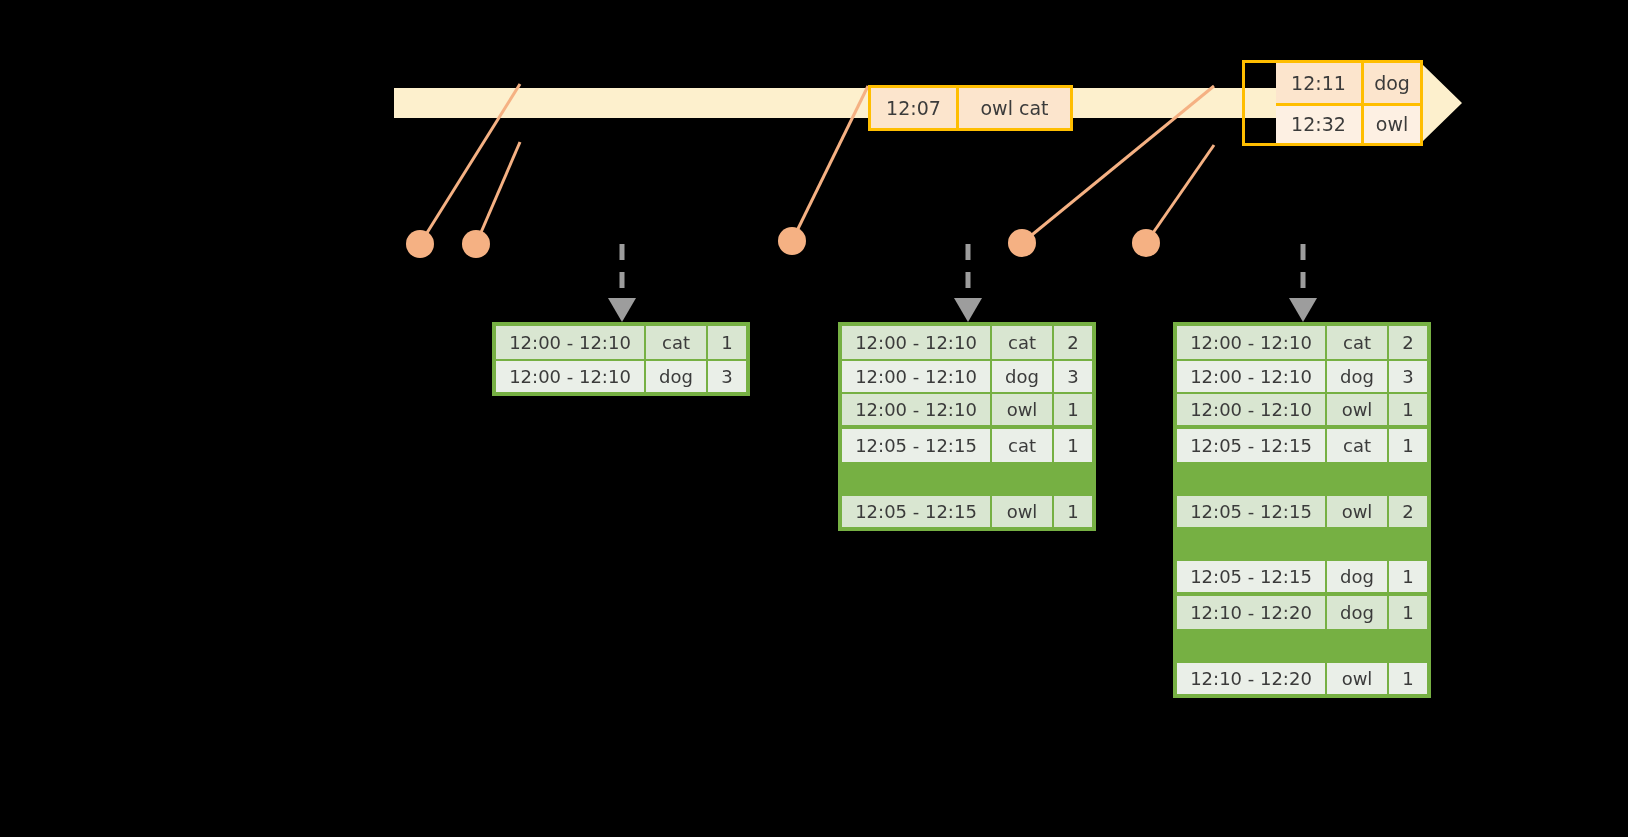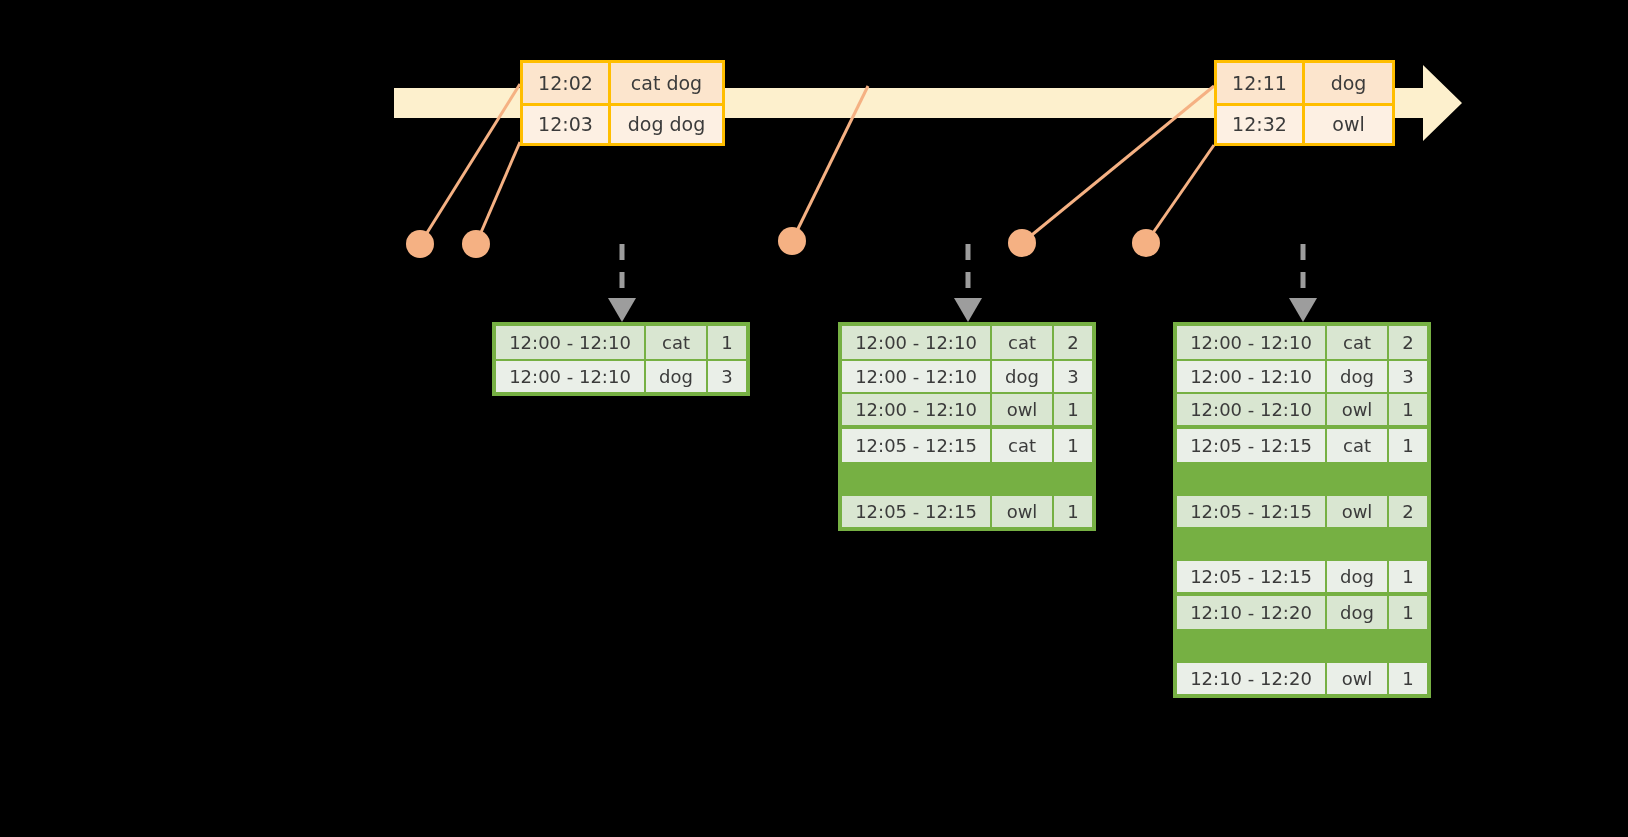--- a/index.html
+++ b/index.html
@@ -128,33 +128,29 @@
         <line x1="968" y1="244" x2="968" y2="300" stroke-dasharray="16 12"></line>
         <path d="M 954 298 L 982 298 L 968 322 Z" stroke="none"></path>
       </g>
       <g>
         <line x1="1303" y1="244" x2="1303" y2="300" stroke-dasharray="16 12"></line>
         <path d="M 1289 298 L 1317 298 L 1303 322 Z" stroke="none"></path>
       </g>
     </g>
   </svg>
 
-  <div class="evt-box" style="left:520px; top:60px; width:205px;">
+
+  <div class="evt-box" style="left:868px; top:85px; width:205px;">
     <div class="evt-row shade-a">
-      <div class="evt-cell time">12:02</div>
-      <div class="evt-cell words">cat dog</div>
-    </div>
-    <div class="evt-row shade-b">
-      <div class="evt-cell time">12:03</div>
-      <div class="evt-cell words">dog dog</div>
-    </div>
-  </div>
-
-
-  <div class="evt-box" style="left:1214px; top:60px; width:181px;">
+      <div class="evt-cell time">12:07</div>
+      <div class="evt-cell words">owl cat</div>
+    </div>
+  </div>
+
+  <div class="evt-box" style="left:1242px; top:60px; width:181px;padding-left:31px;">
     <div class="evt-row shade-a">
       <div class="evt-cell time">12:11</div>
       <div class="evt-cell words">dog</div>
     </div>
     <div class="evt-row shade-b">
       <div class="evt-cell time">12:32</div>
       <div class="evt-cell words">owl</div>
     </div>
   </div>
 

